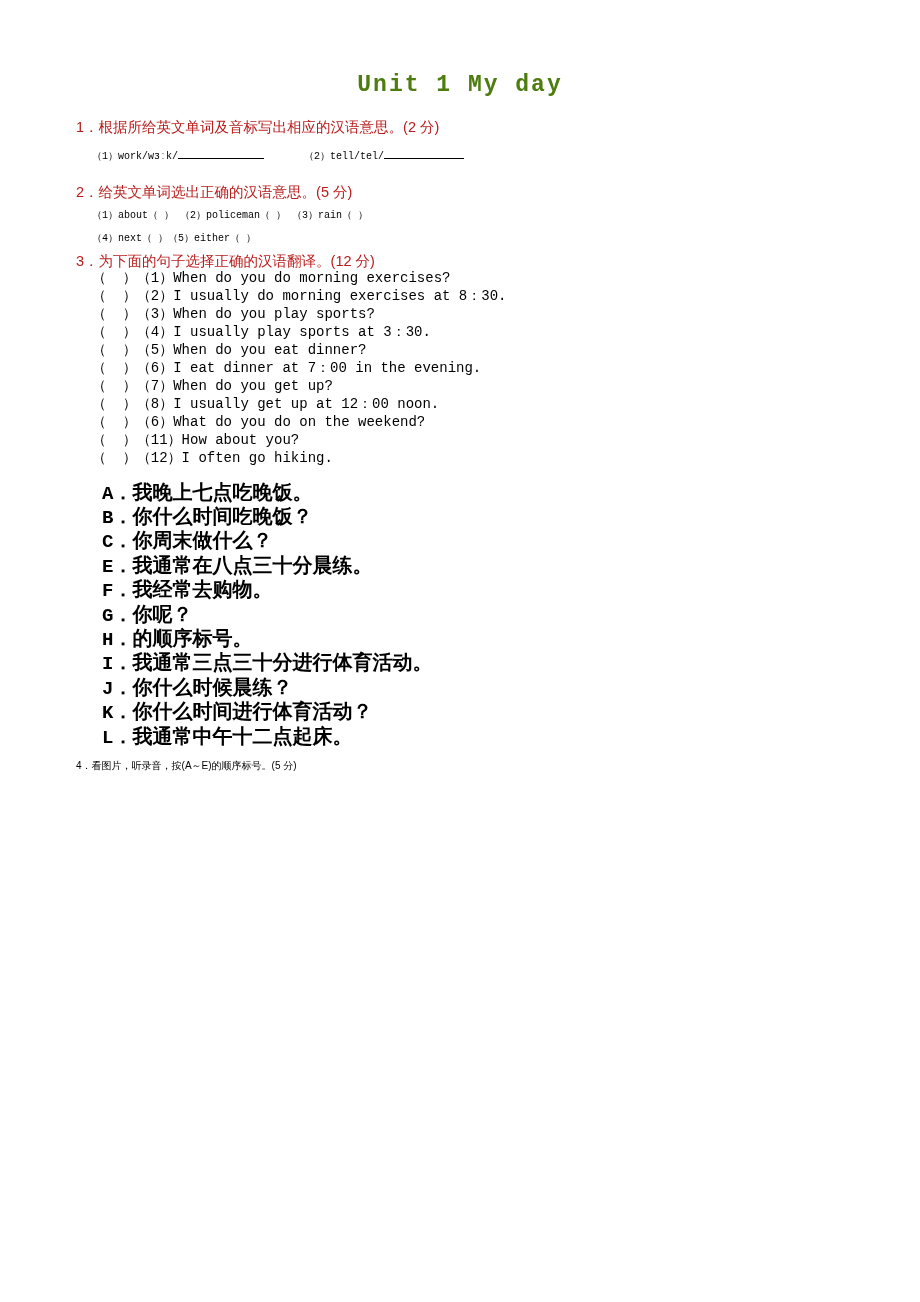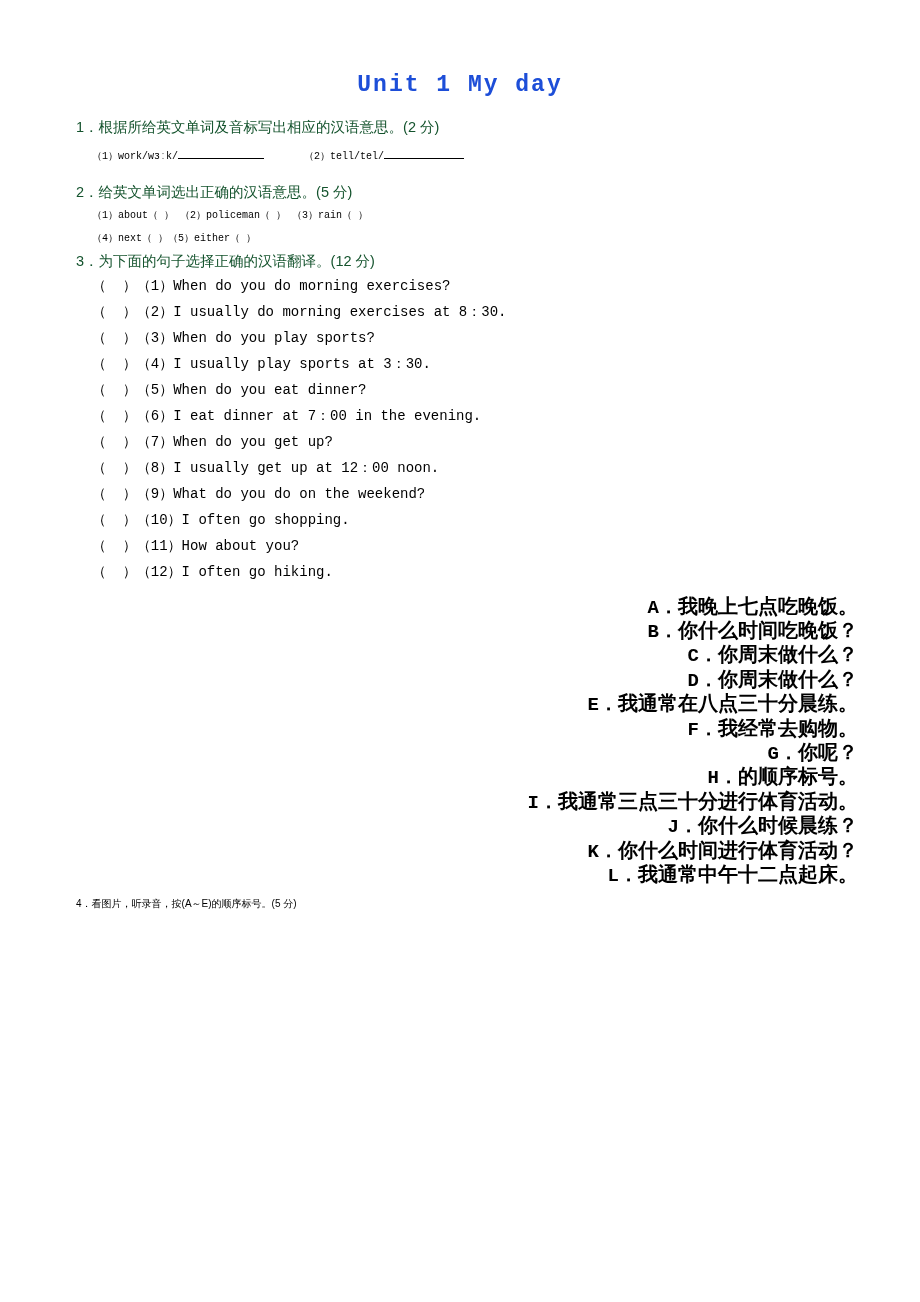--- a/index.html
+++ b/index.html
@@ -17,32 +17,32 @@
   }
   .page {
     position: relative;
     width: 920px;
     height: 1302px;
     box-sizing: border-box;
     padding: 0 62px;
   }
   .doc-title {
     text-align: center;
-    color: #1d4ed8;
+    color: #4d7c0f;
     font-family: "Liberation Mono", monospace;
     font-size: 23px;
     font-weight: bold;
     letter-spacing: 2px;
     margin-top: 72px;
     margin-bottom: 0;
   }
   .q-line {
     font-family: "Liberation Sans", sans-serif;
     font-size: 14.5px;
-    color: #14532d;
+    color: #b91c1c;
     line-height: 1.0;
   }
   .section-head {
     margin-top: 22px;
     margin-bottom: 0;
     padding-left: 14px;
   }
   .sub-line {
     margin-top: 14px;
     padding-left: 30px;
@@ -66,36 +66,34 @@
   .opt-row {
     padding-left: 30px;
     margin-top: 9px;
   }
   .ans-row {
     padding-left: 10px;
     margin-top: 9px;
   }
   .trans-item {
     padding-left: 30px;
-    margin-top: 8px;
     font-family: "Liberation Mono", monospace;
     font-size: 14px;
     white-space: pre;
   }
   .cn-choices {
     margin-top: 14px;
     padding-left: 40px;
   }
   .cn-choice {
     font-family: "Liberation Sans", sans-serif;
     font-size: 20px;
     font-weight: bold;
     line-height: 1.18;
     white-space: pre;
-    text-align: right;
   }
   .cn-choice .letter {
     font-family: "Liberation Mono", monospace;
     font-size: 19px;
     font-weight: bold;
   }
   .last-q {
     margin-top: 10px;
     padding-left: 14px;
     font-family: "Liberation Sans", sans-serif;
@@ -124,31 +122,29 @@
 
   <div>
     <div class="trans-item">（  ）（1）When do you do morning exercises?</div>
     <div class="trans-item">（  ）（2）I usually do morning exercises at 8：30.</div>
     <div class="trans-item">（  ）（3）When do you play sports?</div>
     <div class="trans-item">（  ）（4）I usually play sports at 3：30.</div>
     <div class="trans-item">（  ）（5）When do you eat dinner?</div>
     <div class="trans-item">（  ）（6）I eat dinner at 7：00 in the evening.</div>
     <div class="trans-item">（  ）（7）When do you get up?</div>
     <div class="trans-item">（  ）（8）I usually get up at 12：00 noon.</div>
-    <div class="trans-item">（  ）（9）What do you do on the weekend?</div>
-    <div class="trans-item">（  ）（10）I often go shopping.</div>
+    <div class="trans-item">（  ）（6）What do you do on the weekend?</div>
     <div class="trans-item">（  ）（11）How about you?</div>
     <div class="trans-item">（  ）（12）I often go hiking.</div>
   </div>
 
   <div class="cn-choices">
     <div class="cn-choice"><span class="letter">A．</span><span>我晚上七点吃晚饭。</span></div>
     <div class="cn-choice"><span class="letter">B．</span><span>你什么时间吃晚饭？</span></div>
     <div class="cn-choice"><span class="letter">C．</span><span>你周末做什么？</span></div>
-    <div class="cn-choice"><span class="letter">D．</span><span>你周末做什么？</span></div>
     <div class="cn-choice"><span class="letter">E．</span><span>我通常在八点三十分晨练。</span></div>
     <div class="cn-choice"><span class="letter">F．</span><span>我经常去购物。</span></div>
     <div class="cn-choice"><span class="letter">G．</span><span>你呢？</span></div>
     <div class="cn-choice"><span class="letter">H．</span><span>的顺序标号。</span></div>
     <div class="cn-choice"><span class="letter">I．</span><span>我通常三点三十分进行体育活动。</span></div>
     <div class="cn-choice"><span class="letter">J．</span><span>你什么时候晨练？</span></div>
     <div class="cn-choice"><span class="letter">K．</span><span>你什么时间进行体育活动？</span></div>
     <div class="cn-choice"><span class="letter">L．</span><span>我通常中午十二点起床。</span></div>
   </div>
 

